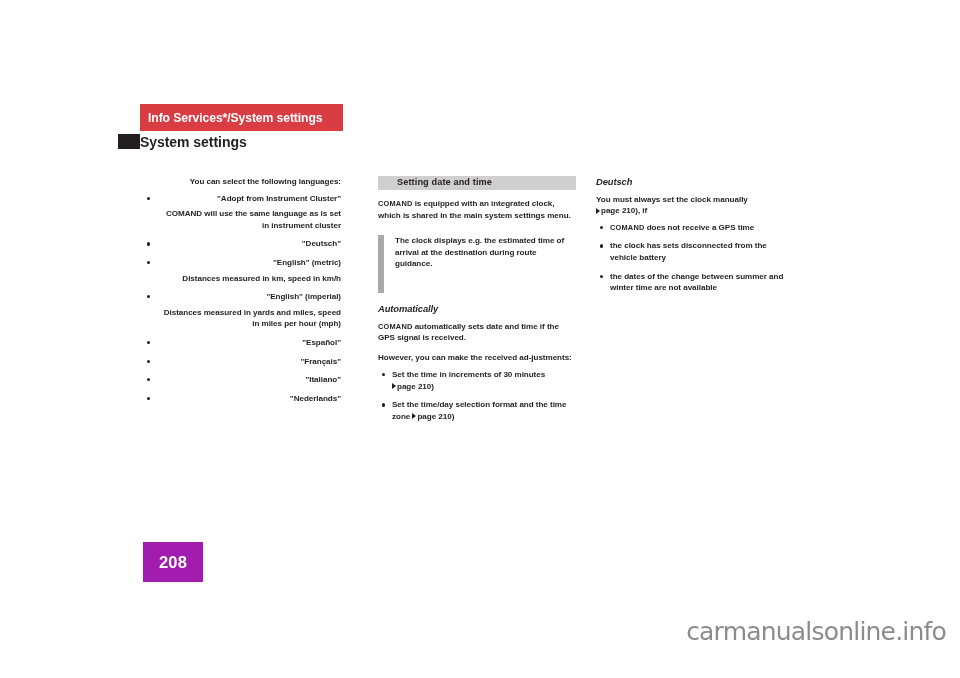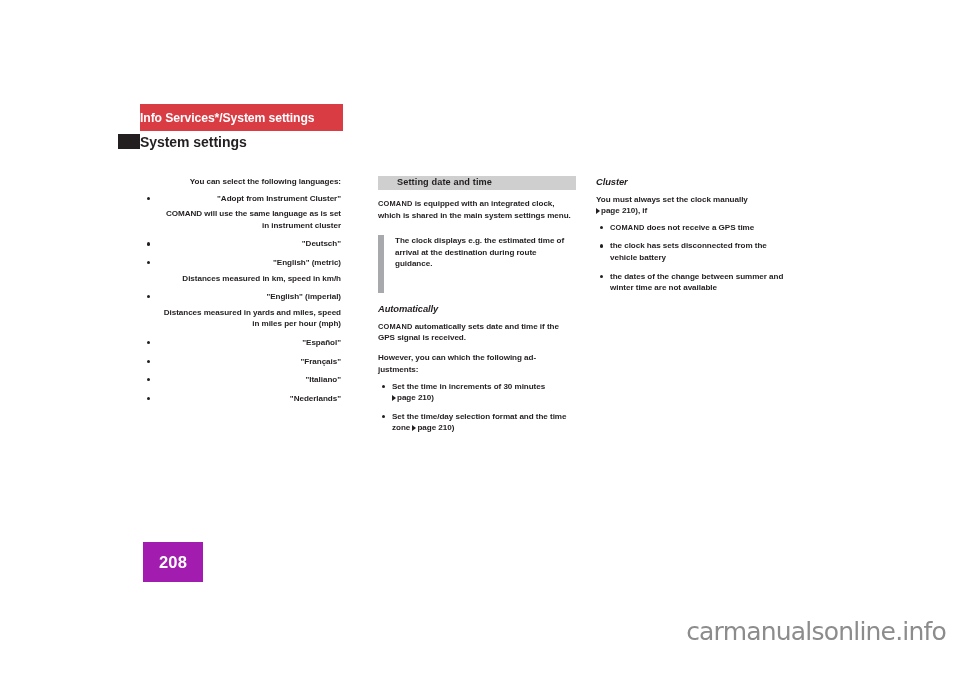--- a/index.html
+++ b/index.html
@@ -27,21 +27,21 @@
   .chapter-banner {
     position: absolute;
     left: 140px;
     top: 104px;
     width: 203px;
     height: 27px;
     background: #da3c44;
     box-sizing: border-box;
     display: flex;
     align-items: center;
-    padding-left: 0;
+    padding-left: 8px;
   }
   .chapter-banner-label {
     color: #ffffff;
     font-size: 12.2px;
     font-weight: bold;
     letter-spacing: -0.1px;
     white-space: nowrap;
   }
 
   .section-row {
@@ -289,37 +289,37 @@
       <span class="note-icon"></span>
       <p class="note-text">The clock displays e.g. the estimated time of arrival at the destination during route guidance.</p>
     </div>
 
     <p class="sub-head">Automatically</p>
 
     <p class="body-text">
       <span class="smallcaps">COMAND</span><span> automatically sets date and time if the GPS signal is received.</span>
     </p>
 
-    <p class="body-text tight">However, you can which the following ad-justments:</p>
+    <p class="body-text tight">However, you can make the received ad-justments:</p>
 
     <ul class="bullets">
       <li>
         <span>Set the time in increments of 30 minutes</span><span class="pageref">
           <span class="ref-arrow"></span><span>page 210</span>)</span>
       </li>
       <li>
         <span>Set the time/day selection format and the time zone</span><span class="pageref">
           <span class="ref-arrow"></span><span>page 210</span>)</span>
       </li>
     </ul>
   </div>
 
   <div class="col col-3">
 
-    <p class="sub-head">Cluster</p>
+    <p class="sub-head">Deutsch</p>
 
     <p class="body-text tight">
       <span>You must always set the clock manually </span><span class="pageref">
         <span class="ref-arrow"></span><span>page 210</span>)</span><span>, if</span>
     </p>
 
     <ul class="bullets">
       <li>
         <span class="smallcaps">COMAND</span><span> does not receive a GPS time</span>
       </li>

